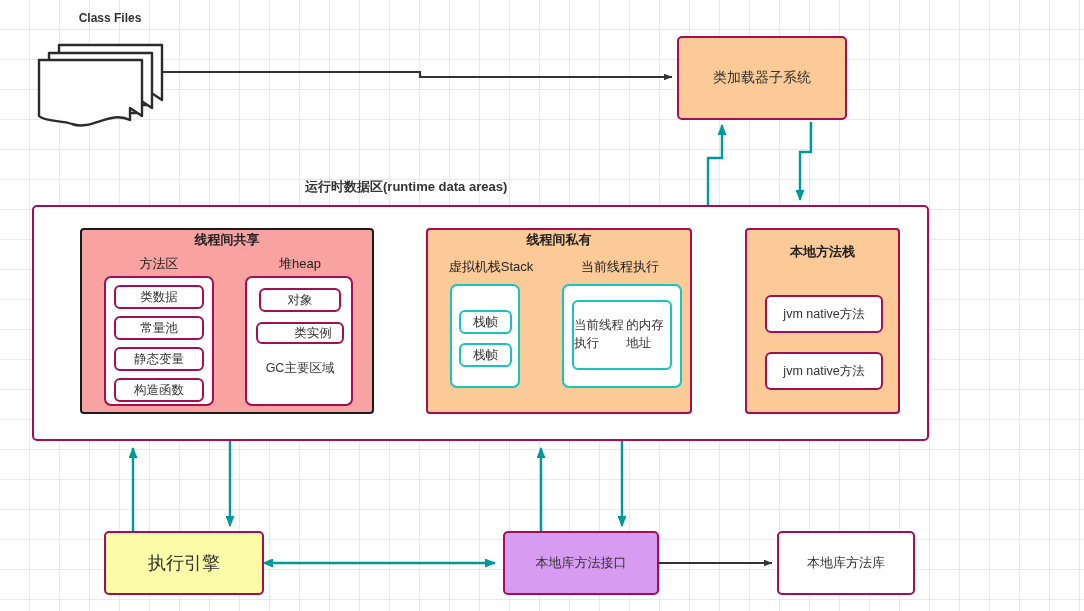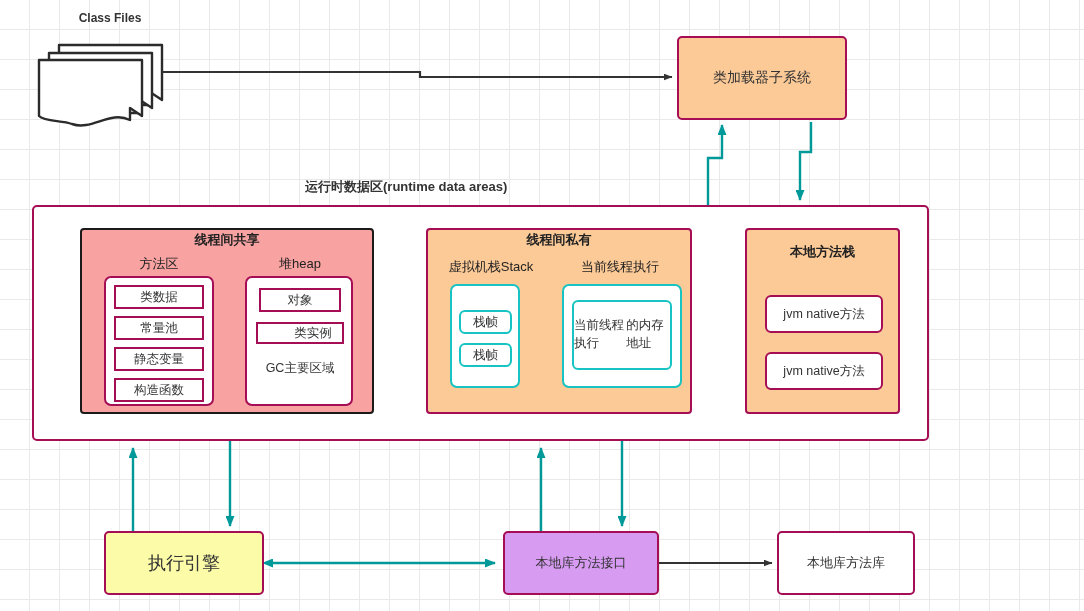--- a/index.html
+++ b/index.html
@@ -83,21 +83,21 @@
     background:#ffffff;border:2.5px solid #a50d54;border-radius:7px;
     display:block;
   }
   .heap-box{
     left:245px;top:276px;width:108px;height:130px;
     background:#ffffff;border:2.5px solid #a50d54;border-radius:7px;
     display:block;
   }
   .pill{
     position:absolute;box-sizing:border-box;
-    background:#ffffff;border:2.5px solid #a50d54;border-radius:0;
+    background:#ffffff;border:2.5px solid #a50d54;border-radius:6px;
     display:flex;align-items:center;justify-content:center;
     font-size:12.5px;color:#333;
   }
   .gc-text{
     position:absolute;font-size:12.5px;color:#333;
     display:flex;align-items:center;justify-content:center;
   }
   
   .private{
     left:426px;top:228px;width:266px;height:186px;

